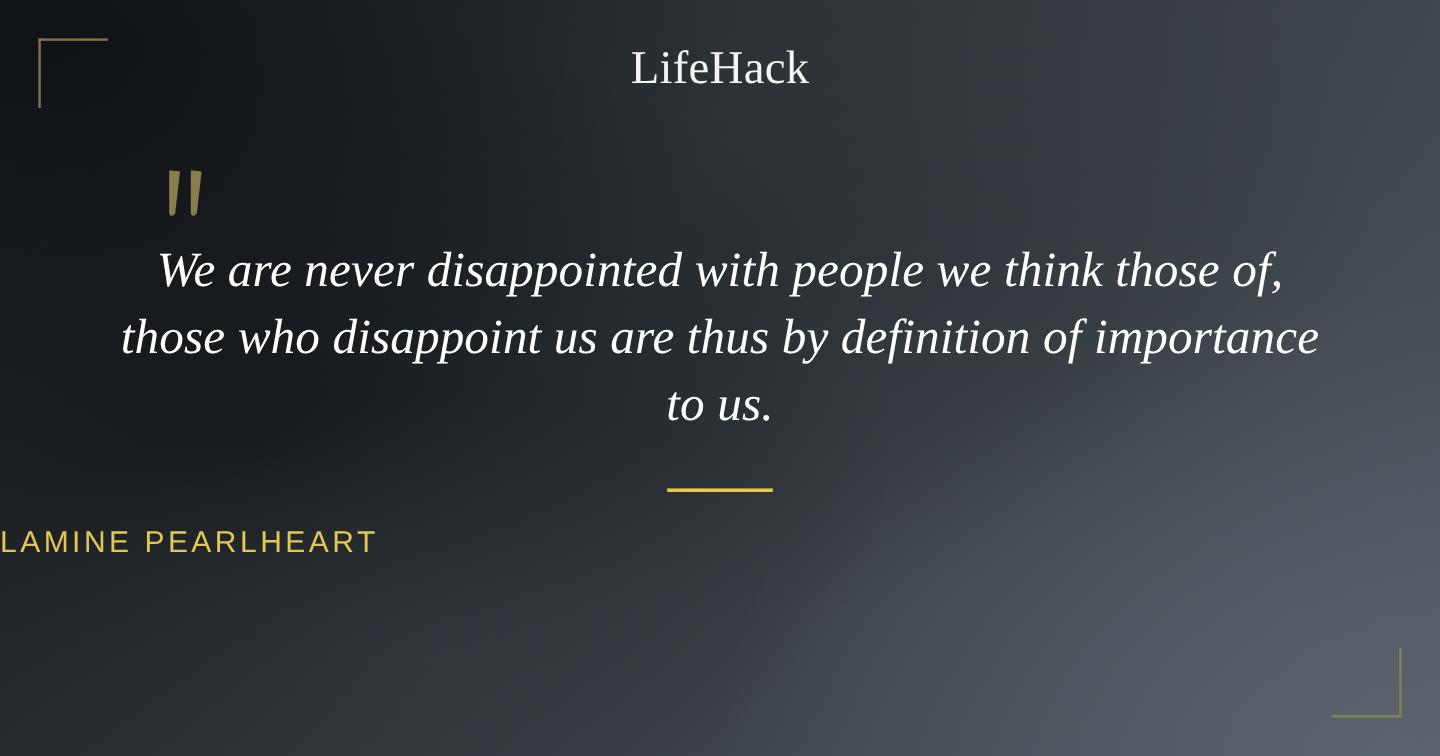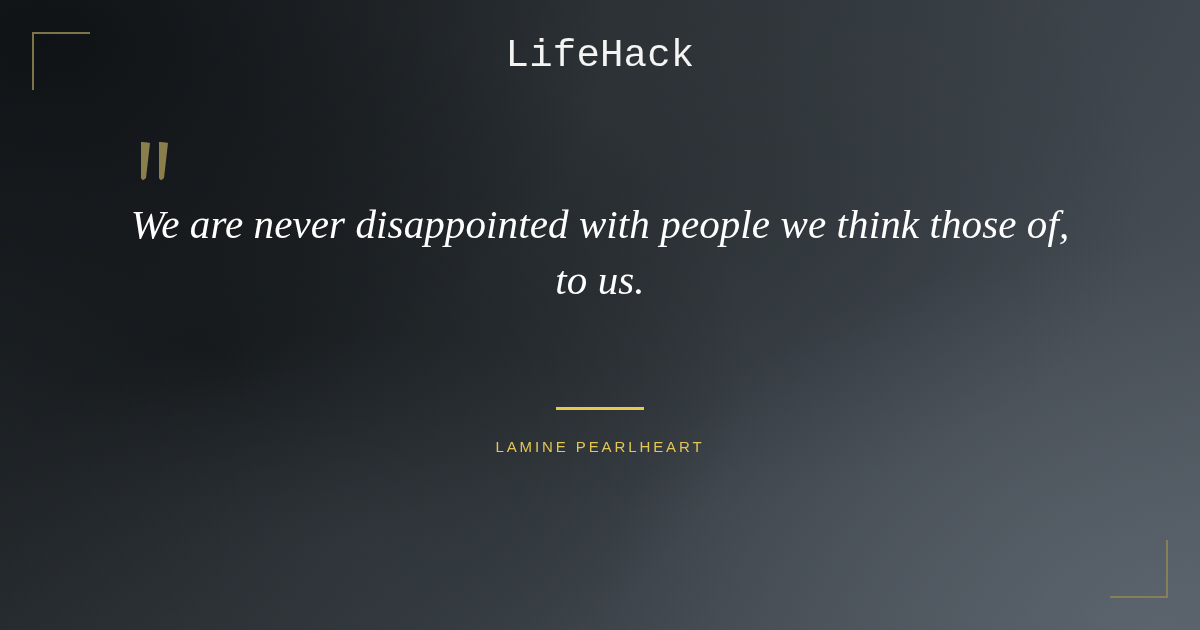--- a/index.html
+++ b/index.html
@@ -56,21 +56,21 @@
     border-bottom: 2px solid #858059;
   }
 
   
   .logo {
     position: absolute;
     top: 37px;
     left: 0;
     width: 100%;
     text-align: center;
-    font-family: Liberation Mono, monospace;
+    font-family: Liberation Serif, serif;
     font-size: 39px;
     line-height: 1;
     letter-spacing: 0.2px;
     color: #f4f4f2;
   }
 
   
   .quote-wrap {
     position: absolute;
     left: 0;
@@ -107,23 +107,23 @@
     width: 88px;
     height: 3px;
     background: #e6c84f;
   }
 
   .author {
     position: absolute;
     left: 0;
     right: 0;
     top: 438px;
-    text-align: center;
+    text-align: left;
     font-family: "Liberation Sans", sans-serif;
-    font-size: 15px;
+    font-size: 25px;
     font-weight: 400;
     letter-spacing: 2.9px;
     color: #e3c653;
     text-transform: uppercase;
   }
 </style>
 </head>
 <body>
 
 <div class="card">
@@ -139,20 +139,21 @@
 
     <div class="quote-mark">
       <svg width="36" height="44" viewBox="0 0 36 44" aria-hidden="true">
         <path d="M4 2 C9 2 13 3 13 3 L9 38 C9 38 7 40 6 40 C5 40 4 38 4 38 Z" fill="#8a7f4c"></path>
         <path d="M22 2 C27 2 31 3 31 3 L27 38 C27 38 25 40 24 40 C23 40 22 38 22 38 Z" fill="#8a7f4c"></path>
       </svg>
     </div>
 
     <div class="quote-text">
       <div>We are never disappointed with people we think those of,</div>
+      <div>those who disappoint us are thus by definition of importance</div>
       <div>to us.</div>
     </div>
 
   </div>
 
   <div class="divider"></div>
 
   <div class="author">LAMINE PEARLHEART</div>
 
 </div>

